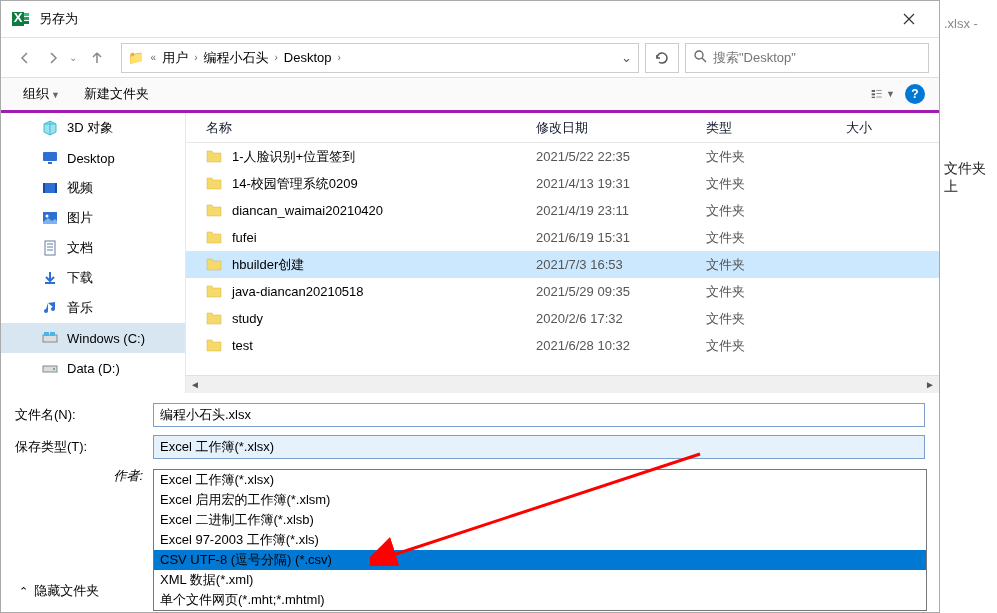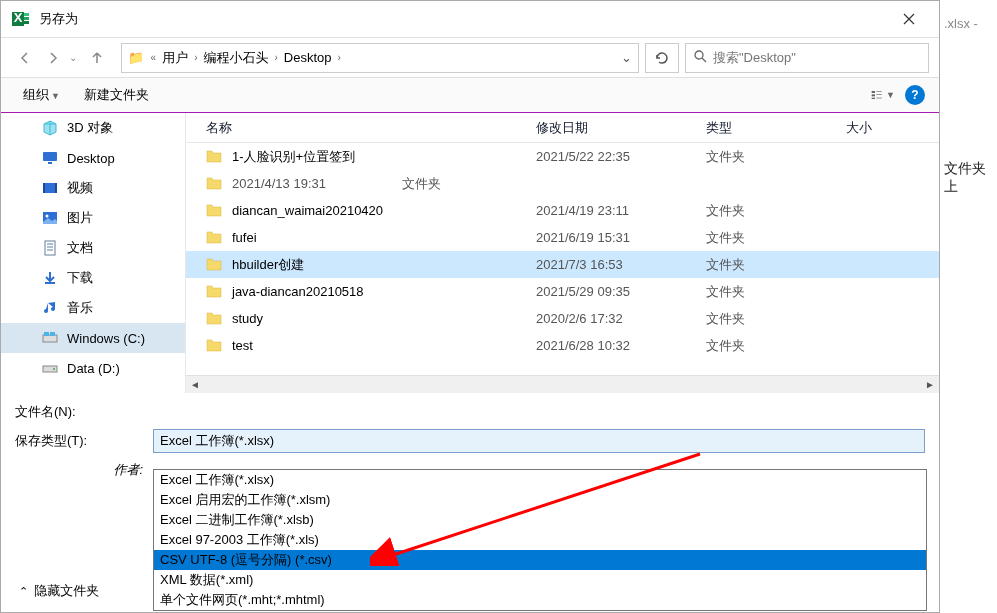--- a/index.html
+++ b/index.html
@@ -16,21 +16,21 @@
 .nav-up { width: 28px; height: 28px; display: flex; align-items: center; justify-content: center; color: #888; margin: 0 4px; }
 .breadcrumb-box { flex: 1; height: 30px; border: 1px solid #ccc; display: flex; align-items: center; padding: 0 6px; margin: 0 6px; }
 .breadcrumb-box .folder-ico { color: #f0c040; margin-right: 4px; }
 .breadcrumb-box .crumb { padding: 0 4px; }
 .breadcrumb-box .sep { color: #666; font-size: 10px; padding: 0 2px; }
 .breadcrumb-box .dd { margin-left: auto; color: #555; }
 .refresh-btn { width: 34px; height: 30px; border: 1px solid #ccc; display: flex; align-items: center; justify-content: center; margin-right: 6px; }
 .search-box { width: 244px; height: 30px; border: 1px solid #ccc; display: flex; align-items: center; padding: 0 8px; }
 .search-box .sicon { color: #666; margin-right: 6px; }
 .search-box input { border: none; outline: none; flex: 1; font-size: 13px; }
-.toolbar { height: 36px; display: flex; align-items: center; padding: 0 14px; border-top: 1px solid #e0e0e0; border-bottom: 1px solid #a21caf; background: #fafafa; }
+.toolbar { height: 36px; display: flex; align-items: center; padding: 0 14px; border-top: 1px solid #e0e0e0; border-bottom: 3px solid #a21caf; background: #fafafa; }
 .toolbar .tb-btn { padding: 4px 8px; margin-right: 8px; }
 .toolbar .tb-dd { font-size: 9px; color: #666; margin-left: 2px; }
 .toolbar .spacer { flex: 1; }
 .toolbar .view-icon { width: 24px; height: 24px; margin-left: 6px; display: flex; align-items: center; justify-content: center; }
 .toolbar .help { width: 20px; height: 20px; border-radius: 50%; background: #0078d4; color: #fff; display: flex; align-items: center; justify-content: center; font-size: 12px; font-weight: bold; margin-left: 10px; }
 .main-area { display: flex; height: 280px; }
 .sidebar { width: 185px; overflow: hidden; border-right: 1px solid #e8e8e8; background: #fff; }
 .sidebar .item { height: 30px; display: flex; align-items: center; padding-left: 40px; cursor: pointer; }
 .sidebar .item.selected { background: #d8e6f2; }
 .sidebar .item .ico { width: 18px; height: 18px; margin-right: 8px; display: flex; align-items: center; justify-content: center; }
@@ -255,20 +255,21 @@
                 <path d="M1 2 L6 2 L7 4 L15 4 L15 13 L1 13 Z" fill="#f6d96b" stroke="#d9b73c" stroke-width="0.5"></path>
               </svg></span>
             <span class="fname">1-人脸识别+位置签到</span>
             <span class="fdate">2021/5/22 22:35</span>
             <span class="ftype">文件夹</span>
           </div>
           <div class="file-row">
             <span class="fico"><svg width="16" height="14" viewBox="0 0 16 14">
                 <path d="M1 2 L6 2 L7 4 L15 4 L15 13 L1 13 Z" fill="#f6d96b" stroke="#d9b73c" stroke-width="0.5"></path>
               </svg></span>
+            <span class="fname">14-校园管理系统0209</span>
             <span class="fdate">2021/4/13 19:31</span>
             <span class="ftype">文件夹</span>
           </div>
           <div class="file-row">
             <span class="fico"><svg width="16" height="14" viewBox="0 0 16 14">
                 <path d="M1 2 L6 2 L7 4 L15 4 L15 13 L1 13 Z" fill="#f6d96b" stroke="#d9b73c" stroke-width="0.5"></path>
               </svg></span>
             <span class="fname">diancan_waimai20210420</span>
             <span class="fdate">2021/4/19 23:11</span>
             <span class="ftype">文件夹</span>
@@ -318,20 +319,21 @@
         <span class="h-arrow">◄</span>
         <span class="h-track"></span>
         <span class="h-arrow">►</span>
       </div>
     </div>
   </div>
 
   <div class="form-area">
     <div class="form-row">
       <span class="label">文件名(N):</span>
+      <div class="input-wrap"><input value="编程小石头.xlsx" style=""></div>
     </div>
     <div class="form-row">
       <span class="label">保存类型(T):</span>
       <div class="input-wrap">
         <div class="select-disp">
             <span>Excel 工作簿(*.xlsx)</span>
           </div>
       </div>
     </div>
     <div class="author-row">

